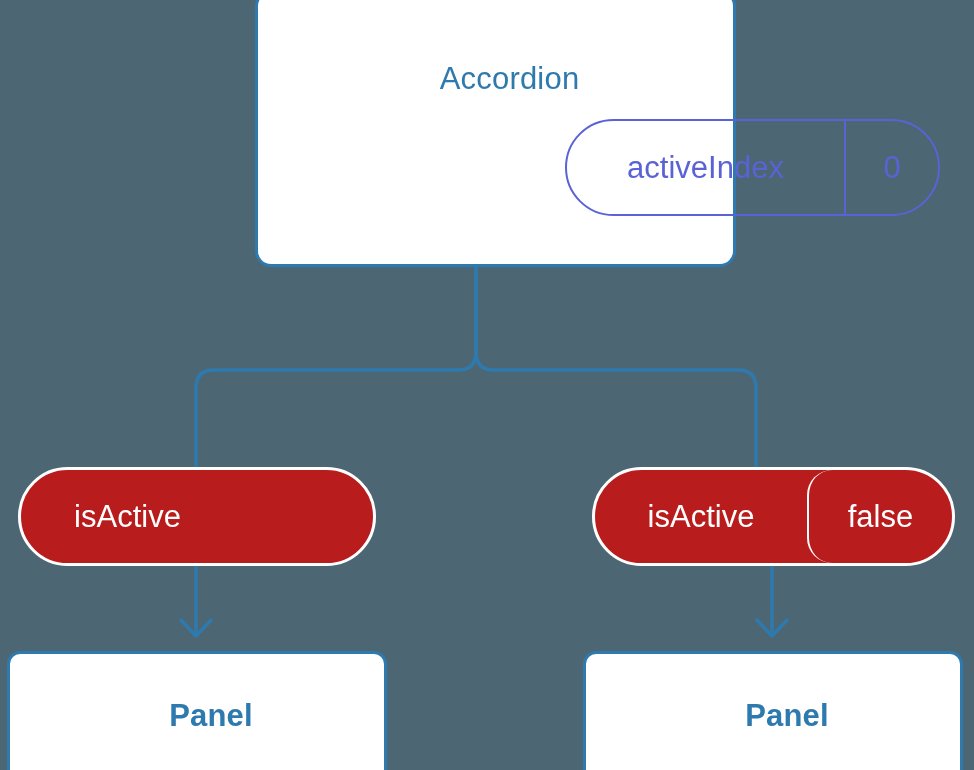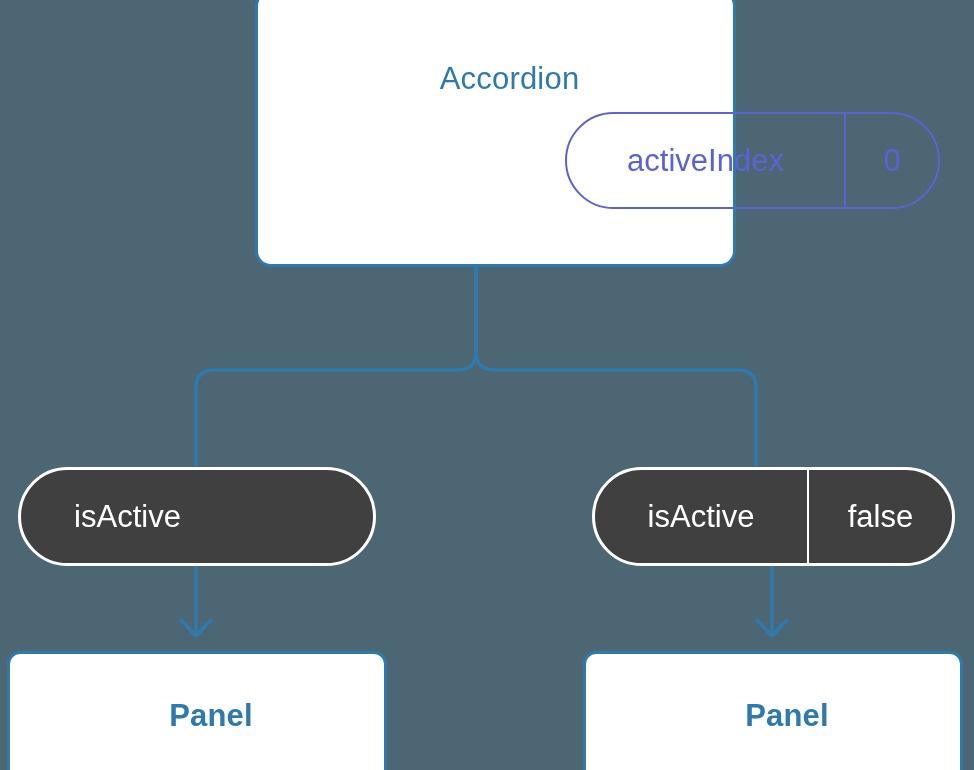--- a/index.html
+++ b/index.html
@@ -100,36 +100,36 @@
   .pill-outline .pill-val {
     color: #5b62d6;
     font-size: 31px;
   }
   .pill-outline .pill-val {
     border-left: 2px solid #5b62d6;
   }
 
   
   .pill-filled {
-    background: #404040;
+    background: #b91c1c;
     border: 3px solid #ffffff;
   }
   .pill-filled .pill-key,
   .pill-filled .pill-val {
     color: #ffffff;
     font-size: 31px;
   }
   .pill-filled .pill-val {
     border-left: 2px solid #ffffff;
   }
 
   
   #pill-active-index {
     left: 307px;
-    top: 119px;
+    top: 126px;
     width: 375px;
     height: 97px;
   }
   #pill-active-index .pill-key { width: 277px; }
   #pill-active-index .pill-val { width: 94px; }
 
   #pill-is-active-left {
     left: 18px;
     top: 467px;
     width: 358px;
@@ -138,21 +138,21 @@
   #pill-is-active-left .pill-key { width: 213px; }
   #pill-is-active-left .pill-val { width: 139px; }
 
   #pill-is-active-right {
     left: 592px;
     top: 467px;
     width: 363px;
     height: 99px;
   }
   #pill-is-active-right .pill-key { width: 212px; }
-  #pill-is-active-right .pill-val { width: 145px; }
+  #pill-is-active-right .pill-val { width: 145px; border-radius: 25px; }
 </style>
 </head>
 <body>
 
 <div id="diagram">
 
   <svg id="connectors" viewBox="0 0 974 770" width="974" height="770" xmlns="http://www.w3.org/2000/svg">
 
     <path d="M 476 266 L 476 352
              Q 476 370 458 370

